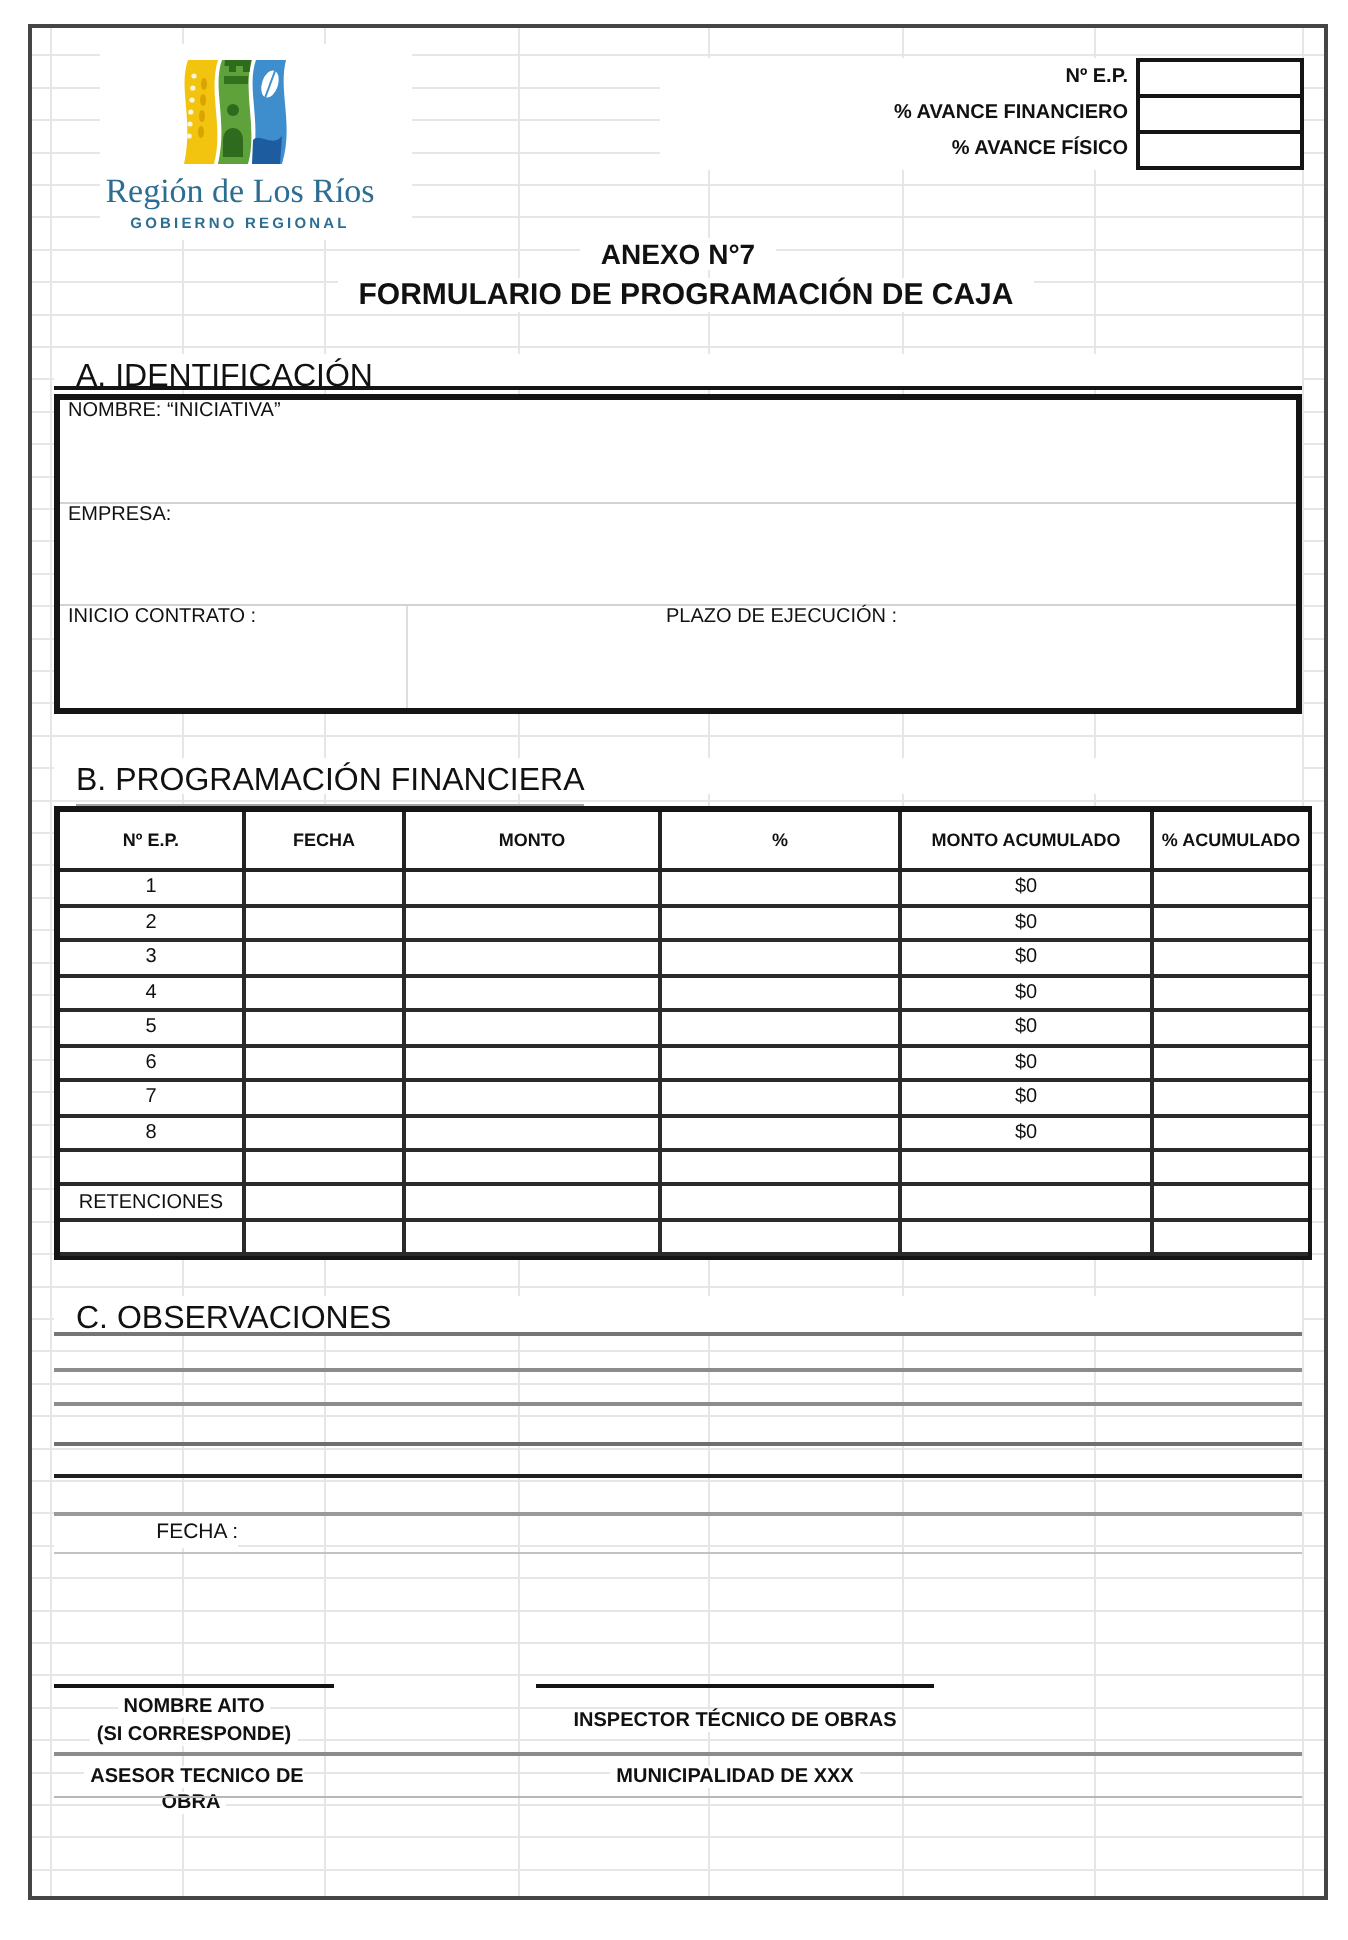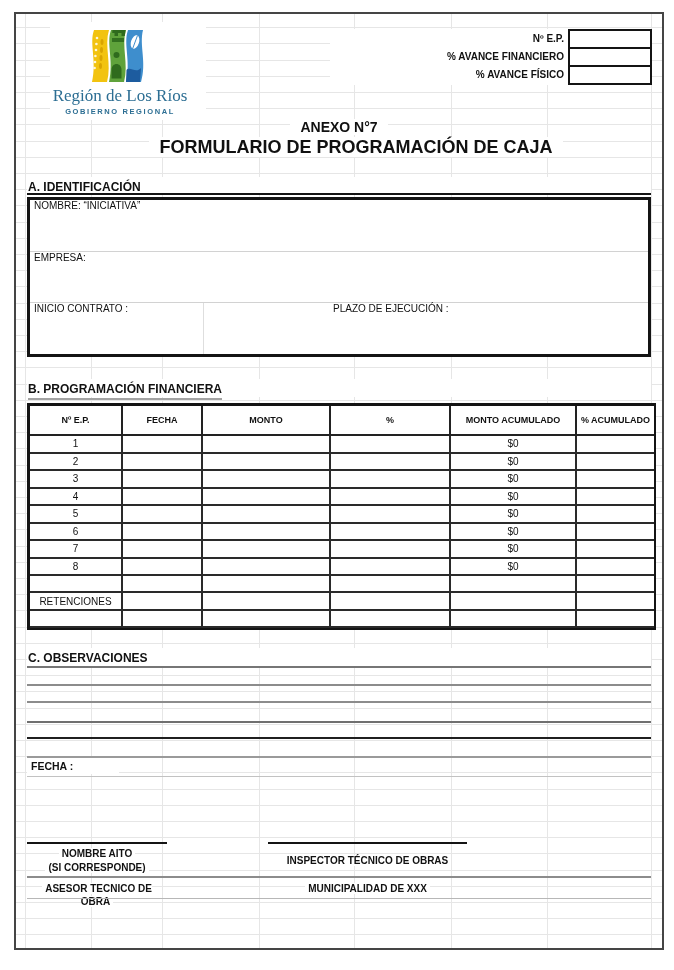--- a/index.html
+++ b/index.html
@@ -20,25 +20,25 @@
 
   
   .hfields{left:330px;top:29px;width:322px;}
   .hf-row{display:flex;height:20px;align-items:stretch;}
   .hf-row + .hf-row{margin-top:-2px;}
   .hf-label{flex:1;text-align:right;font-weight:bold;font-size:10px;line-height:20px;padding-right:4px;background:#fff;}
   .hf-box{width:84px;border:2px solid #141414;background:#fff;box-sizing:border-box;}
 
   
   .title1{left:27px;top:118px;width:624px;text-align:center;font-weight:bold;font-size:14px;line-height:19px;}
-  .title2{left:44px;top:137px;width:624px;text-align:center;font-weight:bold;font-size:18px;line-height:21px;}
+  .title2{left:31px;top:137px;width:624px;text-align:center;font-weight:bold;font-size:15px;line-height:21px;}
   .title1 span,.title2 span{background:#fff;padding:0 10px;}
 
   
-  .sec-head{font-weight:bold;font-size:12px;background:#fff;box-sizing:border-box;padding:3px 0 0 1px;height:18px;}
+  .sec-head{font-weight:normal;font-size:16px;background:#fff;box-sizing:border-box;padding:3px 0 0 11px;height:18px;}
   .head-a{left:27px;top:177px;width:624px;border-bottom:2px solid #141414;}
   .head-b{left:27px;top:379px;width:624px;}
   .head-b .ul{display:inline-block;border-bottom:2px solid #a3a3a3;padding-bottom:2px;min-width:170px;}
   .head-c{left:27px;top:648px;width:624px;}
 
   
   .boxa{left:27px;top:197px;width:624px;height:160px;border:3px solid #141414;background:#fff;box-sizing:border-box;display:flex;flex-direction:column;}
   .arow{flex:1;position:relative;border-bottom:1px solid #d2d2d2;font-size:10px;display:flex;padding-left:4px;box-sizing:border-box;}
   .arow:last-child{border-bottom:none;}
   .arow .lbl2{position:absolute;left:303px;}
@@ -51,21 +51,21 @@
     grid-template-rows:30px repeat(8,17.5px) 17px 18px 17px;
     border:3px solid #141414;border-right-width:2px;border-bottom-width:2px;}
   .bth{border-right:2px solid #222;border-bottom:2px solid #222;font-weight:bold;font-size:9px;display:flex;align-items:center;justify-content:center;box-sizing:border-box;}
   .btd{border-right:2px solid #2a2a2a;border-bottom:2px solid #2a2a2a;font-size:10px;display:flex;align-items:center;justify-content:center;box-sizing:border-box;}
   .bth:nth-child(6n),.btd:nth-child(6n){border-right:none;}
 
   
   .hline{left:27px;width:624px;}
 
   
-  .fecha{left:27px;top:758px;width:92px;font-weight:bold;font-size:10.5px;background:#fff;padding:2px 0 2px 4px;box-sizing:border-box;}
+  .fecha{left:27px;top:758px;width:92px;font-weight:normal;font-size:10.5px;background:#fff;padding:2px 0 2px 4px;box-sizing:border-box;text-align:right;}
   .sigline{height:2px;background:#141414;top:842px;}
   .sig-txt{text-align:center;font-weight:bold;font-size:10px;line-height:13px;}
   .sig-txt span{background:#fff;padding:0 3px;}
 </style>
 </head>
 <body>
 
 <div class="sheet">
 
   <div class="grid">

